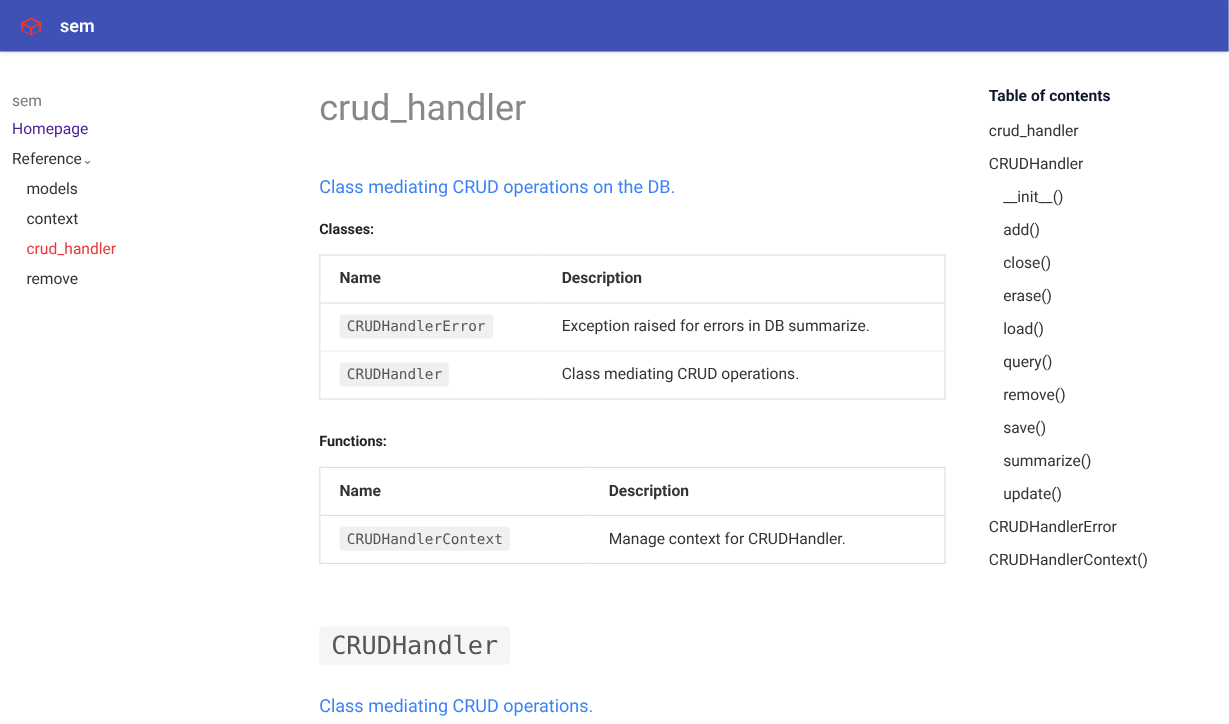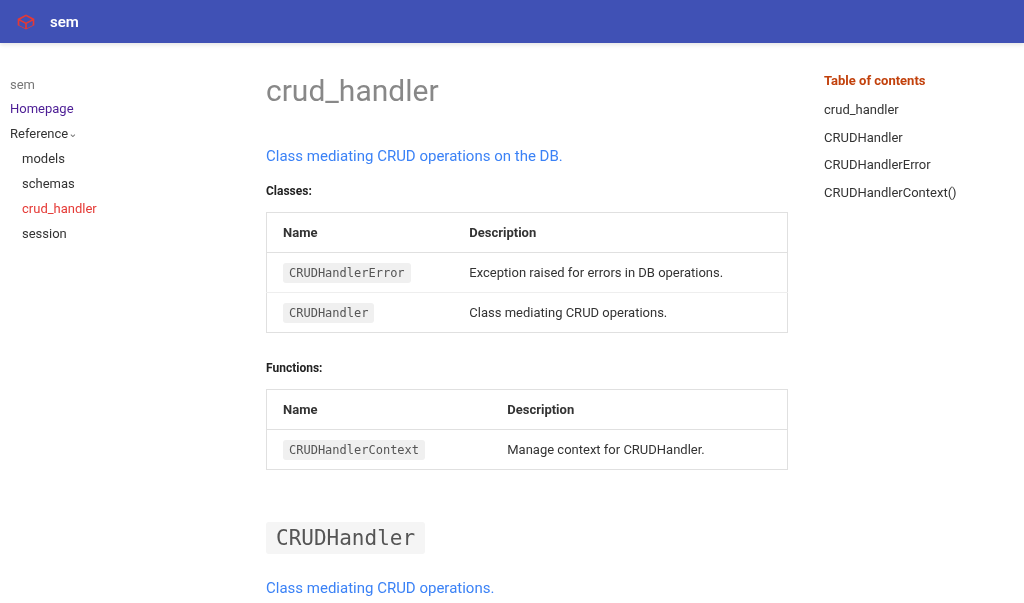--- a/index.html
+++ b/index.html
@@ -25,21 +25,21 @@
     .main p { font-size: 15px; color: #3b82f6; margin-bottom: 16px; line-height: 1.6; }
     .main h3 { font-size: 12px; font-weight: 700; color: #222; margin-bottom: 14px; margin-top: 10px; }
     .main h2.code-heading { font-size: 21px; font-weight: 400; color: #555; font-family: "SFMono-Regular", Consolas, Menlo, monospace; background: #f5f5f5; display: inline-block; padding: 4px 10px; border-radius: 3px; margin-bottom: 22px; margin-top: 24px; }
     
     table { width: 100%; border-collapse: collapse; border: 1px solid #e0e0e0; margin-bottom: 28px; border-radius: 3px; }
     table th { text-align: left; font-size: 13px; font-weight: 700; padding: 12px 16px; border-bottom: 1px solid #e0e0e0; }
     table td { font-size: 13px; padding: 12px 16px; border-top: 1px solid #eee; }
     table code { font-family: "SFMono-Regular", Consolas, Menlo, monospace; font-size: 12px; background: #f0f0f0; padding: 3px 6px; border-radius: 3px; color: #555; }
     
     .sidebar-right { width: 200px; padding: 30px 10px 10px 0; font-size: 13px; }
-    .sidebar-right .toc-title { font-weight: 700; color: #c2410c; font-size: 13px; margin-bottom: 8px; }
+    .sidebar-right .toc-title { font-weight: 700; color: #0f172a; font-size: 13px; margin-bottom: 8px; }
     .sidebar-right .toc-item { display: block; padding: 4px 0; color: #333; text-decoration: none; line-height: 1.5; }
     .sidebar-right .toc-sub { padding-left: 12px; }
   </style>
 </head>
 <body>
 
 <div class="header">
   <span class="header-logo">
     <svg width="20" height="20" viewBox="0 0 24 24" fill="currentColor">
         <path d="M12 3L2 8v8l10 5 10-5V8L12 3zm0 2.2L19 9l-7 3.5L5 9l7-3.8zM4 10.5l7 3.5v5.5l-7-3.5v-5.5zm16 0v5.5l-7 3.5V14l7-3.5z"></path>
@@ -52,42 +52,42 @@
 
   <nav class="sidebar-left">
     <div class="nav-title">sem</div>
     <a class="nav-item accent">Homepage</a>
     <div class="nav-expandable">
       <span>Reference</span>
       <span class="chevron">⌄</span>
     </div>
     <div class="nav-sub">
       <a class="nav-item">models</a>
-      <a class="nav-item">schemas</a>
+      <a class="nav-item">context</a>
       <a class="nav-item active">crud_handler</a>
-      <a class="nav-item">session</a>
+      <a class="nav-item">remove</a>
     </div>
   </nav>
 
   <main class="main">
     <h1>crud_handler</h1>
     <p>Class mediating CRUD operations on the DB.</p>
 
     <h3>Classes:</h3>
     <table>
       <thead>
         <tr>
           <th>Name</th>
           <th>Description</th>
         </tr>
       </thead>
       <tbody>
         <tr>
           <td><code>CRUDHandlerError</code></td>
-          <td>Exception raised for errors in DB operations.</td>
+          <td>Exception raised for errors in DB summarize.</td>
         </tr>
         <tr>
           <td><code>CRUDHandler</code></td>
           <td>Class mediating CRUD operations.</td>
         </tr>
       </tbody>
     </table>
 
     <h3>Functions:</h3>
     <table>
@@ -106,17 +106,29 @@
     </table>
 
     <h2 class="code-heading">CRUDHandler</h2>
     <p>Class mediating CRUD operations.</p>
   </main>
 
   <aside class="sidebar-right">
     <div class="toc-title">Table of contents</div>
     <a class="toc-item">crud_handler</a>
     <a class="toc-item">CRUDHandler</a>
+    <div class="toc-sub">
+      <a class="toc-item">__init__()</a>
+      <a class="toc-item">add()</a>
+      <a class="toc-item">close()</a>
+      <a class="toc-item">erase()</a>
+      <a class="toc-item">load()</a>
+      <a class="toc-item">query()</a>
+      <a class="toc-item">remove()</a>
+      <a class="toc-item">save()</a>
+      <a class="toc-item">summarize()</a>
+      <a class="toc-item">update()</a>
+    </div>
     <a class="toc-item">CRUDHandlerError</a>
     <a class="toc-item">CRUDHandlerContext()</a>
   </aside>
 
 </div>
 
 </body></html>

